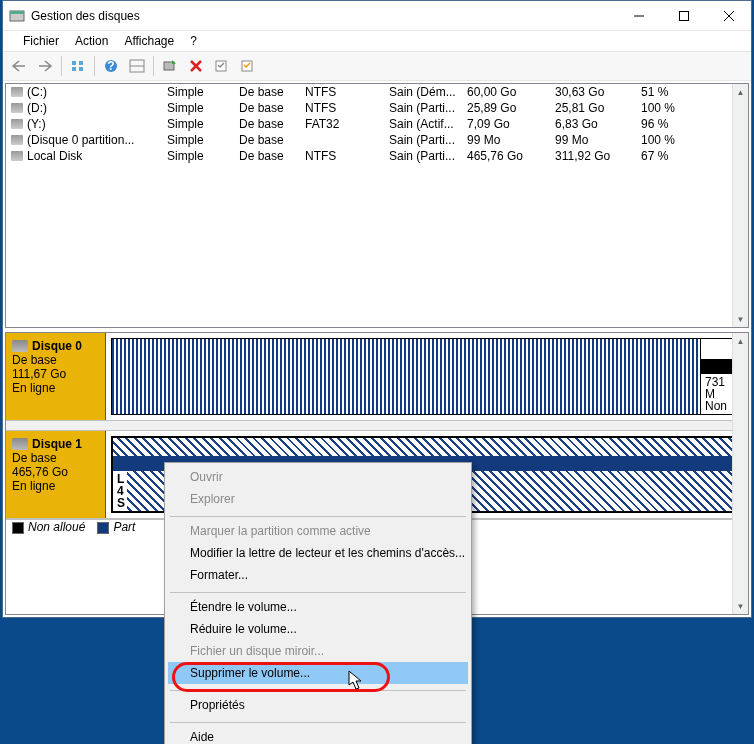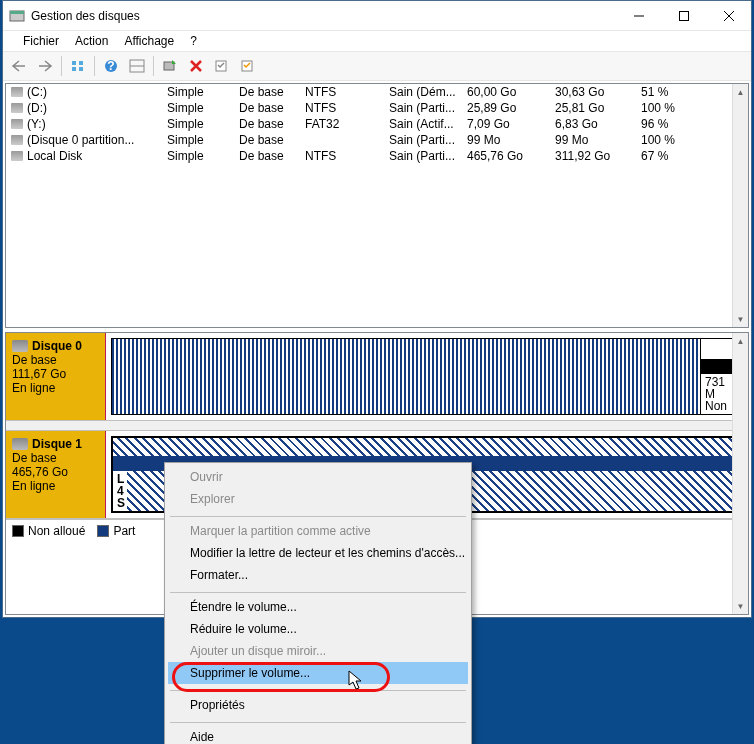--- a/index.html
+++ b/index.html
@@ -28,21 +28,21 @@
   .disk-info .dlabel{font-weight:bold;display:flex;align-items:center;}
   .disk-info .dicon{width:16px;height:12px;background:linear-gradient(#888,#bbb);border-radius:2px;margin-right:4px;}
   .disk-parts{flex:1;display:flex;padding:5px;}
   .part{border:1px solid #000;display:flex;flex-direction:column;justify-content:flex-end;font-size:11px;}
   .part .band{height:15px;}
   .part .plabels{padding:2px 4px;line-height:12px;}
   .stripes{background:repeating-linear-gradient(90deg,#133a7c 0 2px,#fff 2px 4px);}
   .solidblue{background:#133a7c;}
   .hatch{background:repeating-linear-gradient(45deg,#1b3f84 0 2px,#fff 2px 6px);}
   .black{background:#000;}
-  .legend{height:22px;border-top:1px solid #c0c0c0;display:flex;align-items:center;padding:0 6px;gap:12px;font-size:11px;background:#fff;}
+  .legend{height:22px;border-top:1px solid #c0c0c0;display:flex;padding:0 6px;gap:12px;font-size:11px;background:#fff;font-style:italic;}
   .legend .sw{width:12px;height:12px;border:1px solid #666;display:inline-block;margin-right:4px;vertical-align:middle;}
   .context-menu{position:absolute;left:164px;top:462px;width:308px;background:#f0f0f0;border:1px solid #a0a0a0;box-shadow:3px 3px 5px rgba(0,0,0,.3);padding:3px;}
   .context-menu .mi{height:22px;display:flex;align-items:center;padding-left:22px;}
   .context-menu .mi.disabled{color:#8a8a8a;}
   .context-menu .mi.highlight{background:#90c8f6;}
   .context-menu .msep{height:7px;border-bottom:1px solid #c0c0c0;margin-bottom:3px;margin-left:2px;margin-right:2px;}
   .redring{position:absolute;border:3px solid #e11;border-radius:20px;pointer-events:none;}
   .cursor{position:absolute;pointer-events:none;}
   .scrollbar{position:absolute;right:0;top:0;bottom:0;width:16px;background:#f0f0f0;border-left:1px solid #ddd;}
   .scrollbar .arrow{height:16px;display:flex;align-items:center;justify-content:center;color:#666;font-size:8px;}
@@ -293,21 +293,21 @@
 <div class="context-menu">
   <div class="mi disabled">Ouvrir</div>
   <div class="mi disabled">Explorer</div>
   <div class="msep"></div>
   <div class="mi disabled">Marquer la partition comme active</div>
   <div class="mi">Modifier la lettre de lecteur et les chemins d'accès...</div>
   <div class="mi">Formater...</div>
   <div class="msep"></div>
   <div class="mi">Étendre le volume...</div>
   <div class="mi">Réduire le volume...</div>
-  <div class="mi disabled">Ajouter un disque miroir...</div>
+  <div class="mi disabled">Fichier un disque miroir...</div>
   <div class="mi highlight">Supprimer le volume...</div>
   <div class="msep"></div>
   <div class="mi">Propriétés</div>
   <div class="msep"></div>
   <div class="mi">Aide</div>
 </div>
 
 <div class="redring" style="left:172px;top:662px;width:218px;height:30px"></div>
 
 <svg class="cursor" style="left:348px;top:670px" width="18" height="22">

